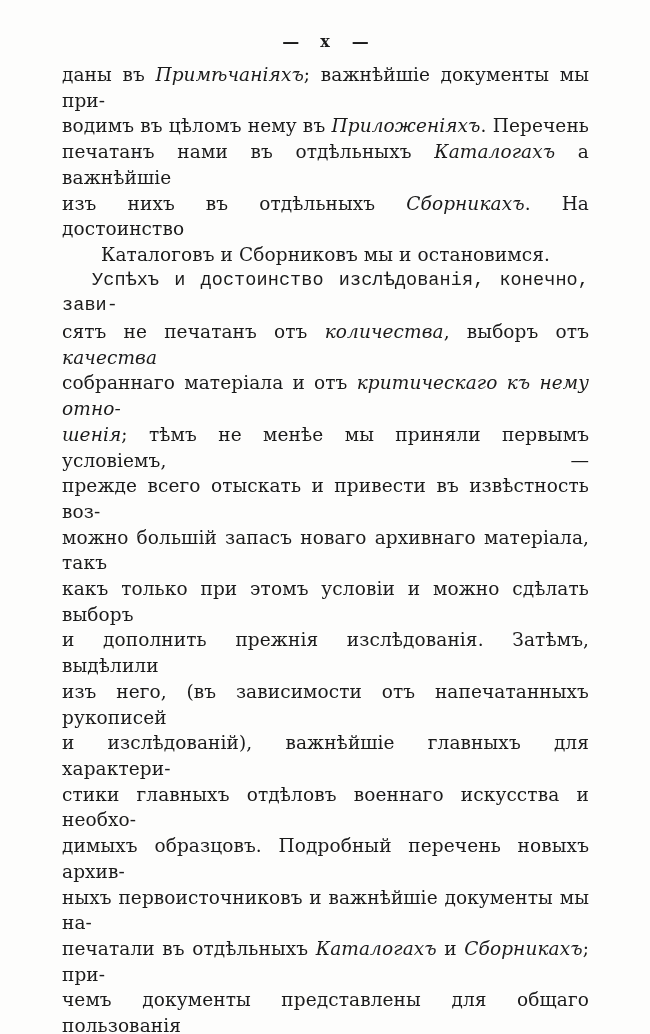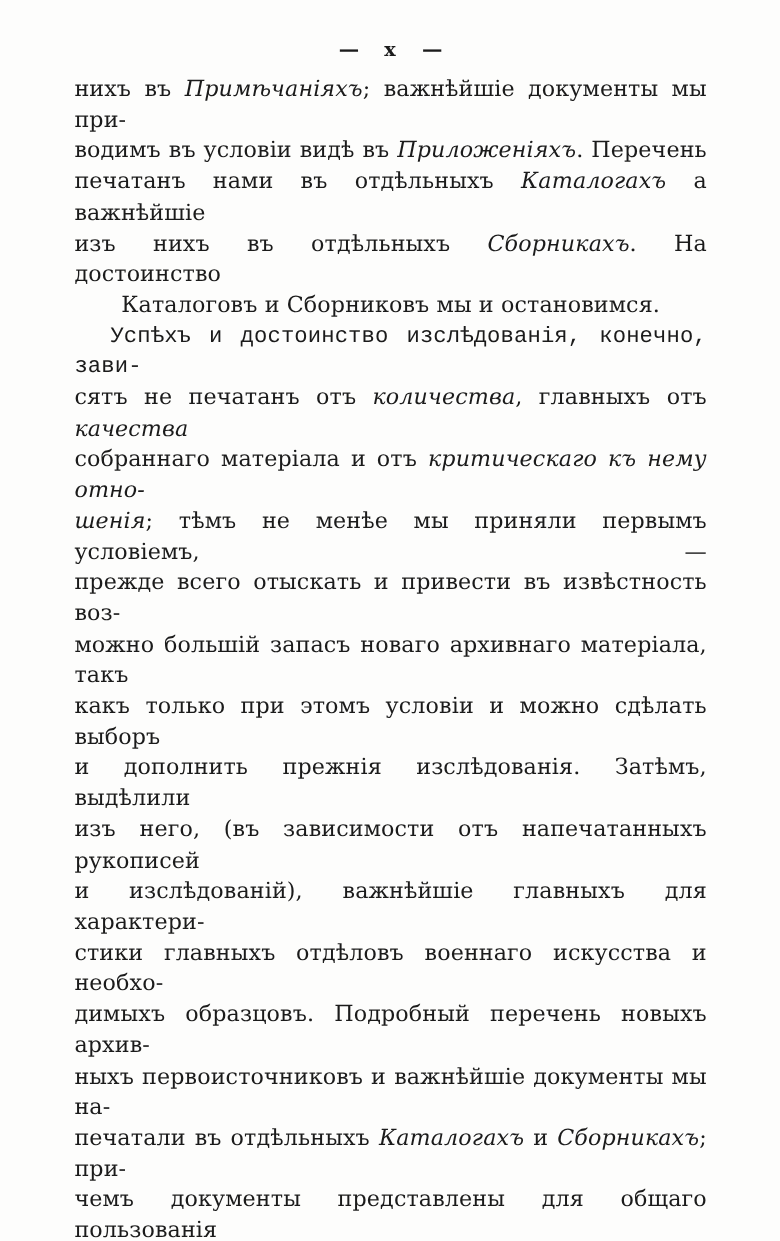--- a/index.html
+++ b/index.html
@@ -74,29 +74,29 @@
 <body>
 
 <div class="page">
   <div class="header">
     <span class="rule">—</span>
     <span class="pnum">x</span>
     <span class="rule">—</span>
   </div>
   <div class="textblock">
       <div>
-        <div class="line j"><span>нихъ въ </span><span class="it">Примѣчаніяхъ</span><span>; важнѣйшіе документы мы при-</span></div>
-        <div class="line j"><span>водимъ въ условіи видѣ въ </span><span class="it">Приложеніяхъ</span><span>. Перечень</span></div>
+        <div class="line j"><span>даны въ </span><span class="it">Примѣчаніяхъ</span><span>; важнѣйшіе документы мы при-</span></div>
+        <div class="line j"><span>водимъ въ цѣломъ нему въ </span><span class="it">Приложеніяхъ</span><span>. Перечень</span></div>
         <div class="line j"><span>печатанъ нами въ отдѣльныхъ </span><span class="it">Каталогахъ</span><span> а важнѣйшіе</span></div>
         <div class="line j"><span>изъ нихъ въ отдѣльныхъ </span><span class="it">Сборникахъ</span><span>. На достоинство</span></div>
         <div class="line"><span>Каталоговъ и Сборниковъ мы и остановимся.</span></div>
       </div>
       <div>
         <div class="line j ind"><span>Успѣхъ и достоинство изслѣдованія, конечно, зави-</span></div>
-        <div class="line j"><span>сятъ не печатанъ отъ </span><span class="it">количества</span><span>, главныхъ отъ </span><span class="it">качества</span></div>
+        <div class="line j"><span>сятъ не печатанъ отъ </span><span class="it">количества</span><span>, выборъ отъ </span><span class="it">качества</span></div>
         <div class="line j"><span>собраннаго матеріала и отъ </span><span class="it">критическаго къ нему отно-</span></div>
         <div class="line j"><span class="it">шенія</span><span>; тѣмъ не менѣе мы приняли первымъ условіемъ, —</span></div>
         <div class="line j"><span>прежде всего отыскать и привести въ извѣстность воз-</span></div>
         <div class="line j"><span>можно большій запасъ новаго архивнаго матеріала, такъ</span></div>
         <div class="line j"><span>какъ только при этомъ условіи и можно сдѣлать выборъ</span></div>
         <div class="line j"><span>и дополнить прежнія изслѣдованія. Затѣмъ, выдѣлили</span></div>
         <div class="line j"><span>изъ него, (въ зависимости отъ напечатанныхъ рукописей</span></div>
         <div class="line j"><span>и изслѣдованій), важнѣйшіе главныхъ для характери-</span></div>
         <div class="line j"><span>стики главныхъ отдѣловъ военнаго искусства и необхо-</span></div>
         <div class="line j"><span>димыхъ образцовъ. Подробный перечень новыхъ архив-</span></div>

